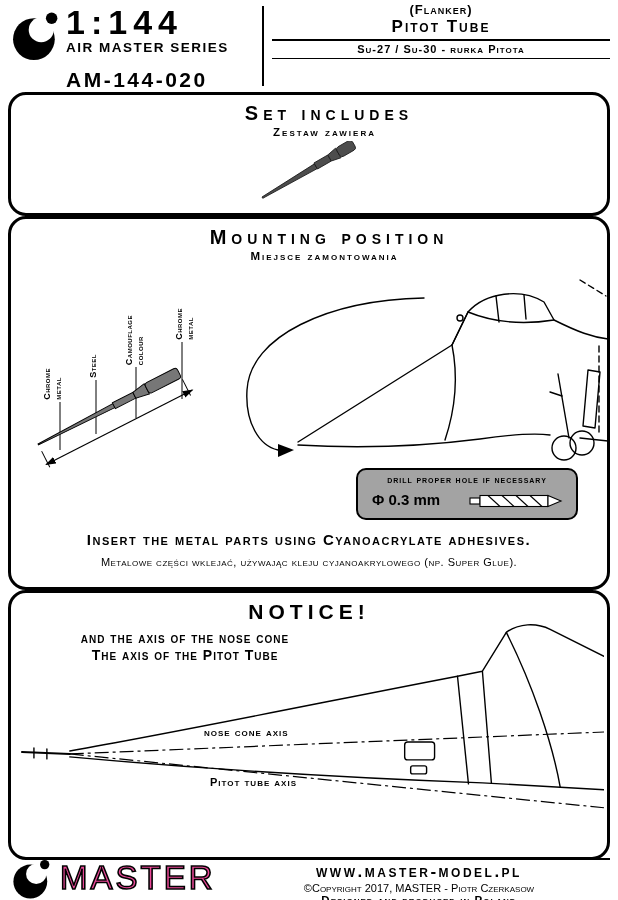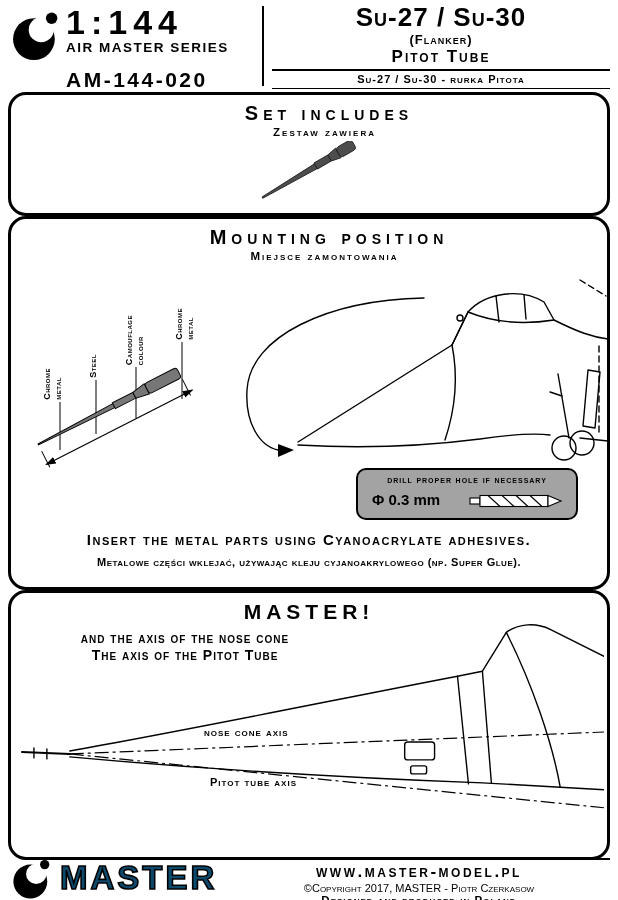--- a/index.html
+++ b/index.html
@@ -27,29 +27,29 @@
   .box-sub{font-size:11.5px;font-weight:bold;letter-spacing:2px;text-align:center;margin-top:1px;padding-left:31px;}
 
   
   .vlabel{position:absolute;writing-mode:vertical-rl;transform:rotate(180deg);
           font-size:9px;font-weight:bold;letter-spacing:.5px;font-variant:small-caps;
           white-space:pre-line;line-height:11px;}
   .drill-box{position:absolute;border:2px solid #000;border-radius:10px;background:#a3a3a3;}
   .drill-note{font-size:9.5px;font-weight:600;letter-spacing:1px;text-align:center;margin-top:4px;}
   .drill-dia{position:absolute;left:14px;top:21px;font-size:15px;font-weight:600;}
   .instr-en{position:absolute;left:0;width:100%;text-align:center;font-size:15px;font-weight:600;letter-spacing:1.5px;}
-  .instr-pl{position:absolute;left:0;width:100%;text-align:center;font-size:11px;font-weight:700;letter-spacing:.5px;}
+  .instr-pl{position:absolute;left:0;width:100%;text-align:center;font-size:11px;font-weight:400;letter-spacing:.5px;}
 
   
   .notice-h{font-size:21px;font-weight:800;letter-spacing:5px;text-align:center;margin-top:7px;}
   .notice-line{font-size:14px;font-weight:600;letter-spacing:1px;line-height:17px;text-align:center;}
   .axis-label{position:absolute;font-size:11px;font-weight:bold;letter-spacing:1px;font-variant:small-caps;background:transparent;}
 
   
-  .brand-word{font-size:33px;font-weight:700;letter-spacing:3px;color:#0c4a6e;
+  .brand-word{font-size:33px;font-weight:400;letter-spacing:3px;color:#ec4899;
               -webkit-text-stroke:1.6px #000;line-height:40px;}
   .ftr-right{position:absolute;left:228px;top:2px;width:382px;text-align:center;
              border-top:2px solid #000;padding-top:2px;}
   .ftr-web{font-size:17px;font-weight:800;letter-spacing:2.5px;line-height:19px;}
   .ftr-copy{font-size:11px;font-weight:500;line-height:12px;margin-top:1px;}
   .ftr-origin{font-size:11.5px;font-weight:bold;letter-spacing:1px;line-height:13px;}
 
   svg{display:block;}
   .ink{stroke:#000;fill:none;stroke-width:1.4;stroke-linecap:round;stroke-linejoin:round;}
 </style>
@@ -64,21 +64,20 @@
       <circle cx="28" cy="20" r="12" fill="#fff"></circle>
       <circle cx="38" cy="9" r="5.5" fill="#000"></circle>
     </svg>
     <div class="abs" style="left:66px;top:4px;width:194px;">
       <div class="hdr-scale">1:144</div>
       <div class="hdr-series">AIR MASTER SERIES</div>
       <div class="hdr-code">AM-144-020</div>
     </div>
     <div class="vdivider"></div>
     <div class="hdr-right">
-      <div class="hdr-title sc">Su-27 / Su-30</div>
       <div class="hdr-variant sc">(Flanker)</div>
       <div class="hdr-product sc">Pitot Tube</div>
       <div class="rule"></div>
       <div class="hdr-sub sc">Su-27 / Su-30 - rurka Pitota</div>
       <div class="rule thin"></div>
     </div>
   </div>
 
   <div class="box" style="top:92px;height:118px;">
     <div class="box-h sc">Set includes</div>
@@ -170,21 +169,21 @@
           <line x1="62" y1="3.5" x2="74" y2="14.5"></line>
         </g>
       </svg>
     </div>
 
     <div class="instr-en sc" style="top:312px;">Insert the metal parts using Cyanoacrylate adhesives.</div>
     <div class="instr-pl sc" style="top:337px;">Metalowe części wklejać, używając kleju cyjanoakrylowego (np. Super Glue).</div>
   </div>
 
   <div class="box" style="top:590px;height:264px;">
-    <div class="notice-h">MASTER!</div>
+    <div class="notice-h">NOTICE!</div>
 
     <div class="abs" style="left:3px;top:29px;width:590px;height:226px;">
       <svg width="590" height="226" viewBox="0 0 592 226">
         <g class="ink" stroke-width="1.3">
           <path d="M8,130 L56,132" stroke-width="2"></path>
           <line x1="20" y1="126" x2="20" y2="136"></line>
           <line x1="33" y1="127" x2="33" y2="137"></line>
           <path d="M56,129 C180,107 330,76 445,54 L470,49 L494,10 C506,1 524,0 538,7 L592,34"></path>
           <path d="M56,135 C200,148 360,157 470,161 L592,168"></path>
           <path d="M470,49 L479,161"></path>

